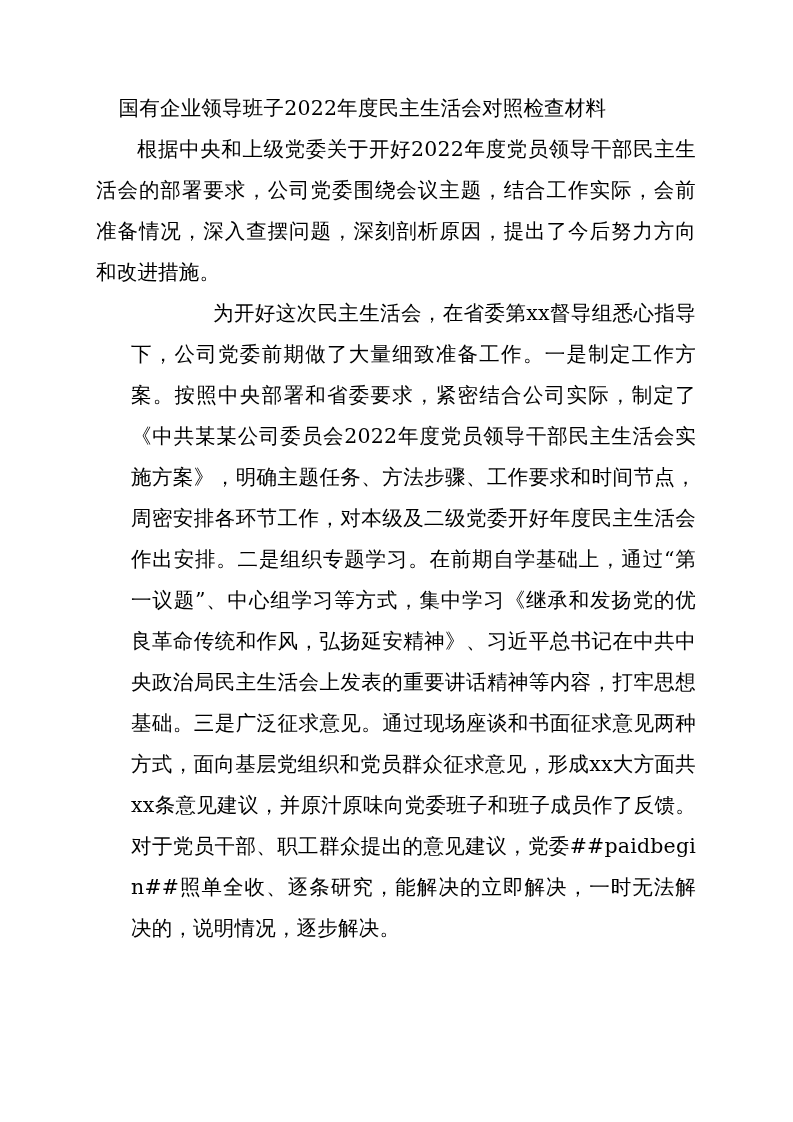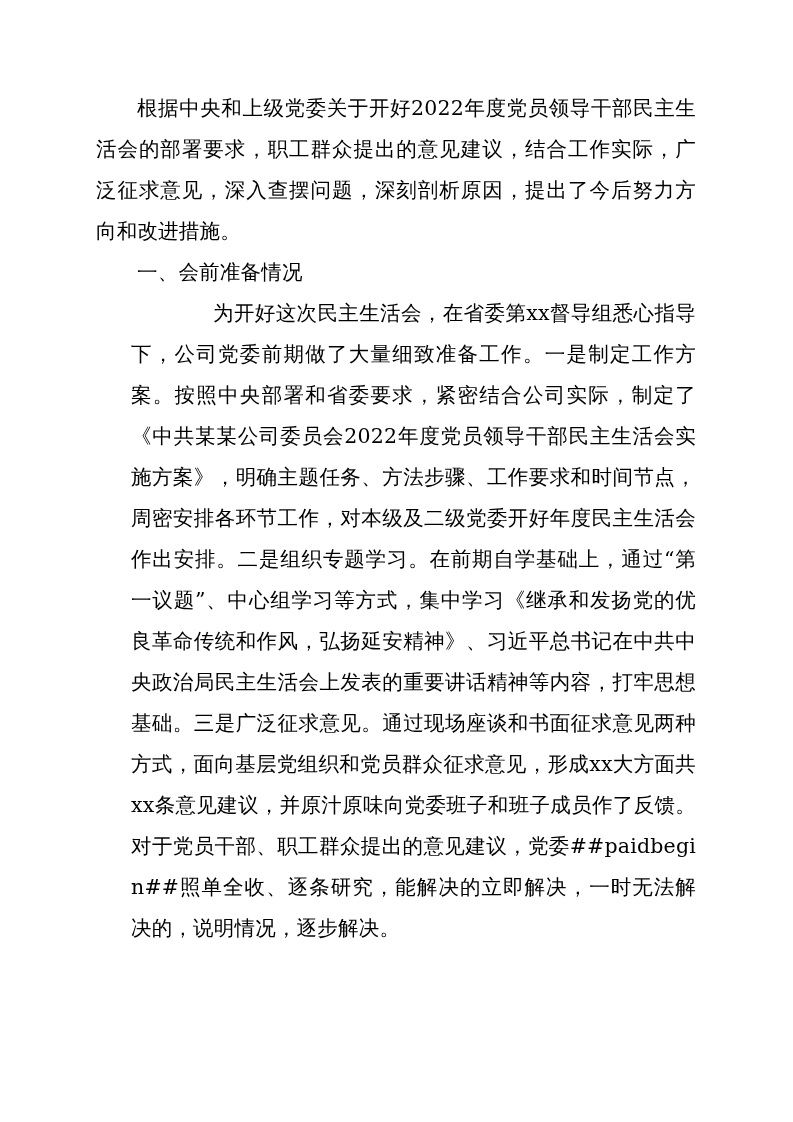--- a/index.html
+++ b/index.html
@@ -44,21 +44,21 @@
   .title-line {
     text-indent: 1.1em;
   }
 </style>
 </head>
 <body>
 
 <div class="page">
   <div class="doc-body">
 
+    <p class="para title-line">国有企业领导班子2022年度民主生活会对照检查材料</p>
 
-    <p class="para indent-2">根据中央和上级党委关于开好2022年度党员领导干部民主生活会的部署要求，职工群众提出的意见建议，结合工作实际，广泛征求意见，深入查摆问题，深刻剖析原因，提出了今后努力方向和改进措施。</p>
+    <p class="para indent-2">根据中央和上级党委关于开好2022年度党员领导干部民主生活会的部署要求，公司党委围绕会议主题，结合工作实际，会前准备情况，深入查摆问题，深刻剖析原因，提出了今后努力方向和改进措施。</p>
 
-    <p class="para indent-2">一、会前准备情况</p>
 
     <p class="para indent-4">为开好这次民主生活会，在省委第xx督导组悉心指导下，公司党委前期做了大量细致准备工作。一是制定工作方案。按照中央部署和省委要求，紧密结合公司实际，制定了《中共某某公司委员会2022年度党员领导干部民主生活会实施方案》，明确主题任务、方法步骤、工作要求和时间节点，周密安排各环节工作，对本级及二级党委开好年度民主生活会作出安排。二是组织专题学习。在前期自学基础上，通过“第一议题”、中心组学习等方式，集中学习《继承和发扬党的优良革命传统和作风，弘扬延安精神》、习近平总书记在中共中央政治局民主生活会上发表的重要讲话精神等内容，打牢思想基础。三是广泛征求意见。通过现场座谈和书面征求意见两种方式，面向基层党组织和党员群众征求意见，形成xx大方面共xx条意见建议，并原汁原味向党委班子和班子成员作了反馈。对于党员干部、职工群众提出的意见建议，党委##paidbegin##照单全收、逐条研究，能解决的立即解决，一时无法解决的，说明情况，逐步解决。</p>
 
   </div>
 </div>
 
 </body></html>

